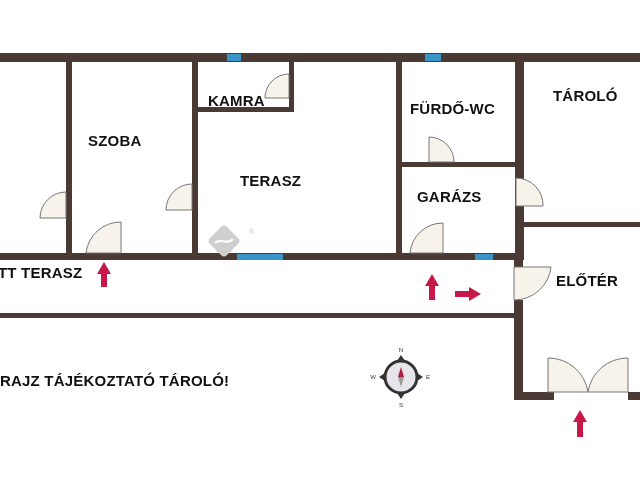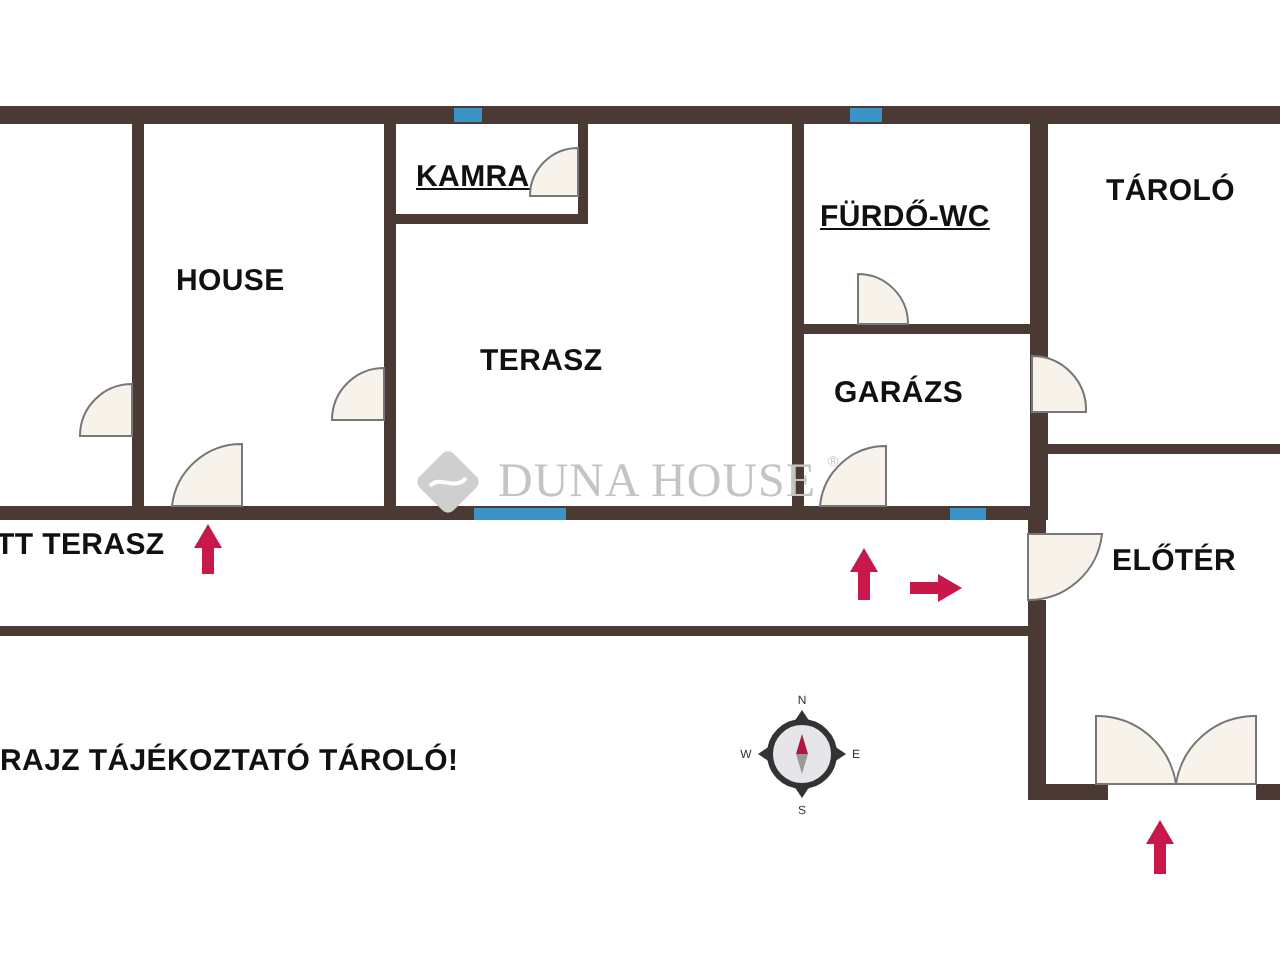--- a/index.html
+++ b/index.html
@@ -94,25 +94,24 @@
     <text x="373" y="379" font-size="6" text-anchor="middle" fill="#333" font-family="Liberation Sans, sans-serif">W</text>
     <text x="428" y="379" font-size="6" text-anchor="middle" fill="#333" font-family="Liberation Sans, sans-serif">E</text>
   </g>
 </svg>
 
 <div class="watermark">
   <svg width="38" height="38" viewBox="0 0 38 38">
     <rect x="7" y="7" width="24" height="24" rx="4" transform="rotate(45 19 19)" fill="#cfcfcf"></rect>
     <path d="M10,21 C15,15 22,24 28,17" stroke="#fff" stroke-width="2" fill="none"></path>
   </svg>
-  <span class="wm-text">DUNA HOUSE</span>
   <span class="wm-reg">®</span>
 </div>
 
-<div class="label" style="left:88px; top:132px;">HOUSE</div>
-<div class="label" style="left:208px; top:80px;text-decoration:underline;">KAMRA</div>
+<div class="label" style="left:88px; top:132px;">SZOBA</div>
+<div class="label" style="left:208px; top:92px;">KAMRA</div>
 <div class="label" style="left:240px; top:172px;">TERASZ</div>
-<div class="label" style="left:410px; top:100px;text-decoration:underline;">FÜRDŐ-WC</div>
+<div class="label" style="left:410px; top:100px;">FÜRDŐ-WC</div>
 <div class="label" style="left:553px; top:87px;">TÁROLÓ</div>
 <div class="label" style="left:417px; top:188px;">GARÁZS</div>
 <div class="label" style="left:556px; top:272px;">ELŐTÉR</div>
 <div class="label" style="left:-2px; top:264px;">TT TERASZ</div>
 <div class="label" style="left:0px; top:372px;">RAJZ TÁJÉKOZTATÓ TÁROLÓ!</div>
 
 </body></html>

